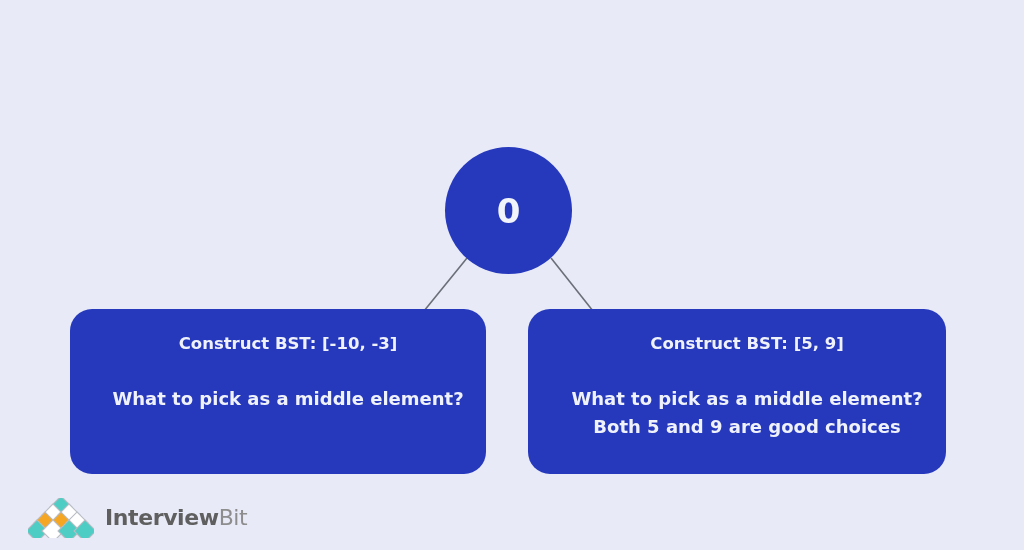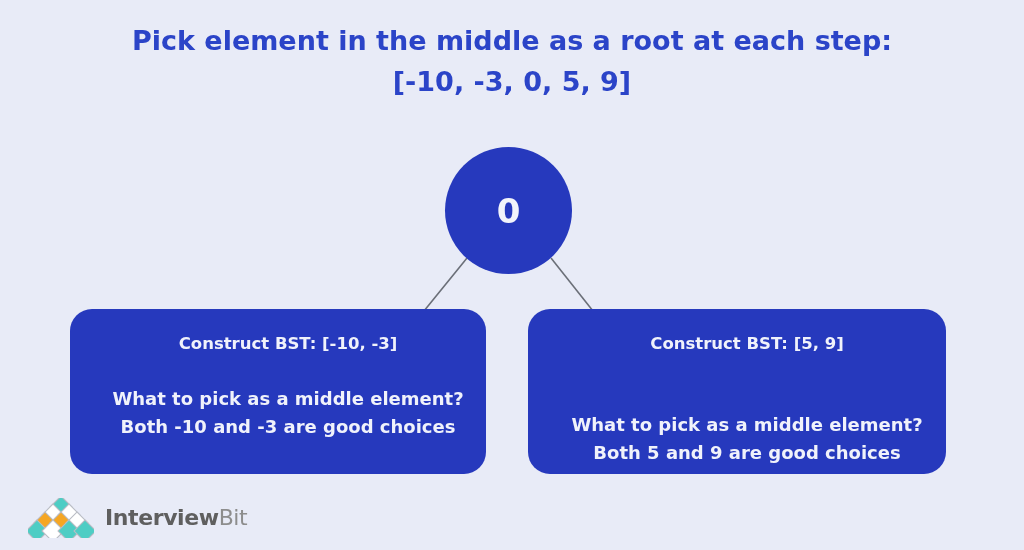--- a/index.html
+++ b/index.html
@@ -87,21 +87,20 @@
     padding-top: 25px;
     padding-left: 20px;
   }
   .child-box.left {
     left: 70px;
     width: 416px;
   }
   .child-box.right {
     left: 528px;
     width: 418px;
-    gap: 26px;
   }
   .box-title {
     color: #f0f2fb;
     font-size: 16.5px;
     font-weight: bold;
     text-align: center;
     line-height: 1.2;
     white-space: nowrap;
   }
   .box-body {
@@ -145,39 +144,34 @@
   .logo-text .part-light {
     color: #8d8d8d;
     font-weight: normal;
   }
 </style>
 </head>
 <body>
 
 <div class="canvas">
 
-  <div class="heading">
-    <span class="heading-line">Pick element in the middle as a root at each step:</span>
-    <span class="heading-line">[-10, -3, 0, 5, 9]</span>
-  </div>
 
   <svg class="connectors" viewBox="0 0 1024 550" width="1024" height="550" aria-hidden="true">
     <line x1="467" y1="258" x2="424" y2="311" stroke="#6b6f78" stroke-width="1.6"></line>
     <line x1="551" y1="258" x2="593" y2="311" stroke="#6b6f78" stroke-width="1.6"></line>
   </svg>
 
   <div class="root-node">
     <span class="root-node-label">0</span>
   </div>
 
   <div class="child-box left">
     <div class="box-title">Construct BST: [-10, -3]</div>
     <div class="box-body">
       <span class="box-body-line">What to pick as a middle element?</span>
-      <span class="box-body-line">Both -10 and -3 are good choices</span>
     </div>
   </div>
 
   <div class="child-box right">
     <div class="box-title">Construct BST: [5, 9]</div>
     <div class="box-body">
       <span class="box-body-line">What to pick as a middle element?</span>
       <span class="box-body-line">Both 5 and 9 are good choices</span>
     </div>
   </div>

